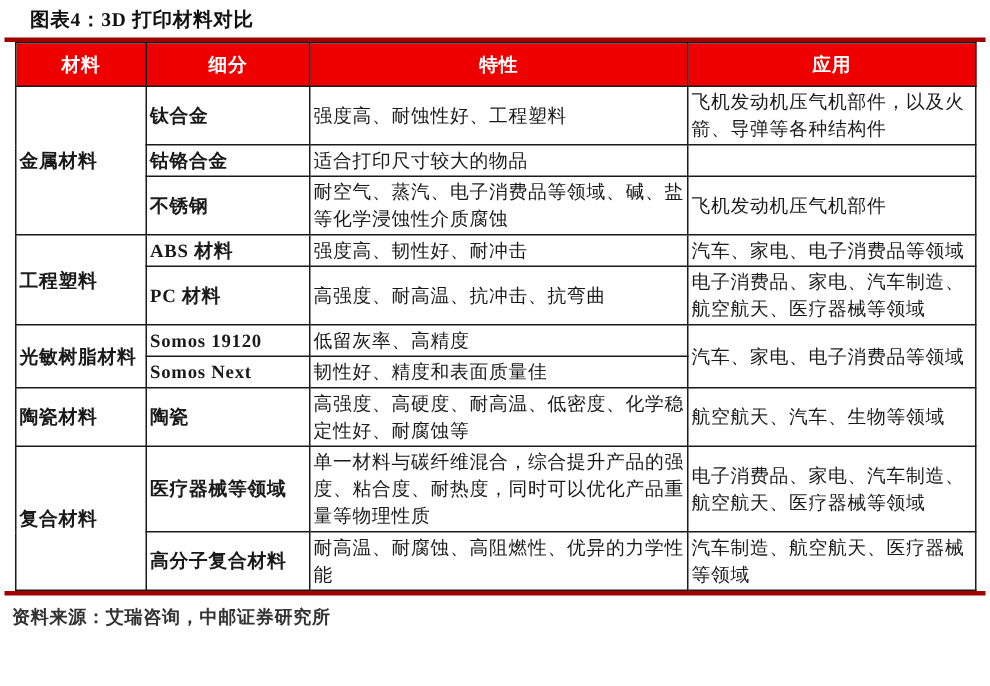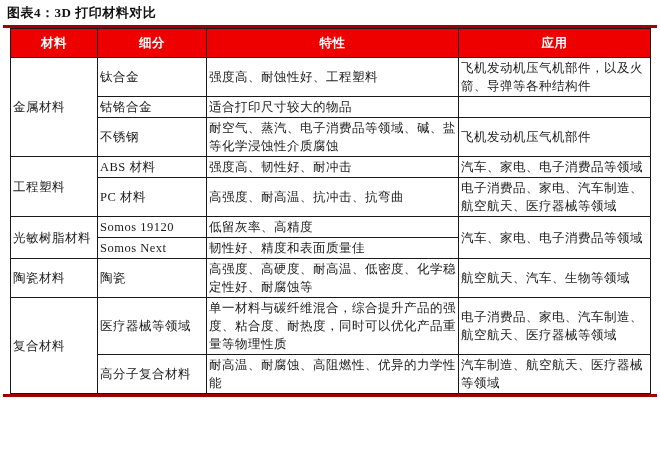--- a/index.html
+++ b/index.html
@@ -13,21 +13,21 @@
     position: relative;
     width: 660px;
     height: 457px;
     background: #ffffff;
     overflow: hidden;
   }
   .title {
     font-size: 13px;
     font-weight: bold;
     color: #111111;
-    padding: 4px 0 2px 7px;
+    padding: 4px 0 2px 20px;
     letter-spacing: 0.5px;
   }
   .rule {
     height: 3px;
     background: #A00000;
     margin: 0 3px;
   }
   .rule.top { margin-top: 1px; }
   .rule.bottom { margin-top: 0; }
   table.materials {
@@ -48,21 +48,21 @@
     margin-left: 48px;
   }
   table.materials th {
     background: #EE0000;
     color: #ffffff;
     font-weight: bold;
     padding: 5px 2px;
   }
   td.feat { padding: 1px 18px; }
   td.app  { padding: 1px 20px; }
-  td.mat, td.sub { padding: 1px 3px; }
+  td.mat, td.sub { padding: 1px 3px; font-weight: bold; }
   .footer {
     font-size: 12px;
     font-weight: bold;
     color: #333333;
     padding: 6px 0 0 8px;
     letter-spacing: 0.5px;
   }
 </style>
 </head>
 <body>
@@ -146,14 +146,15 @@
       <tr>
         <td class="sub">高分子复合材料</td>
         <td class="feat">耐高温、耐腐蚀、高阻燃性、优异的力学性能</td>
         <td class="app">汽车制造、航空航天、医疗器械等领域</td>
       </tr>
     </tbody>
   </table>
 
   <div class="rule bottom"></div>
 
+  <div class="footer">资料来源：艾瑞咨询，中邮证券研究所</div>
 
 </div>
 
 </body></html>

